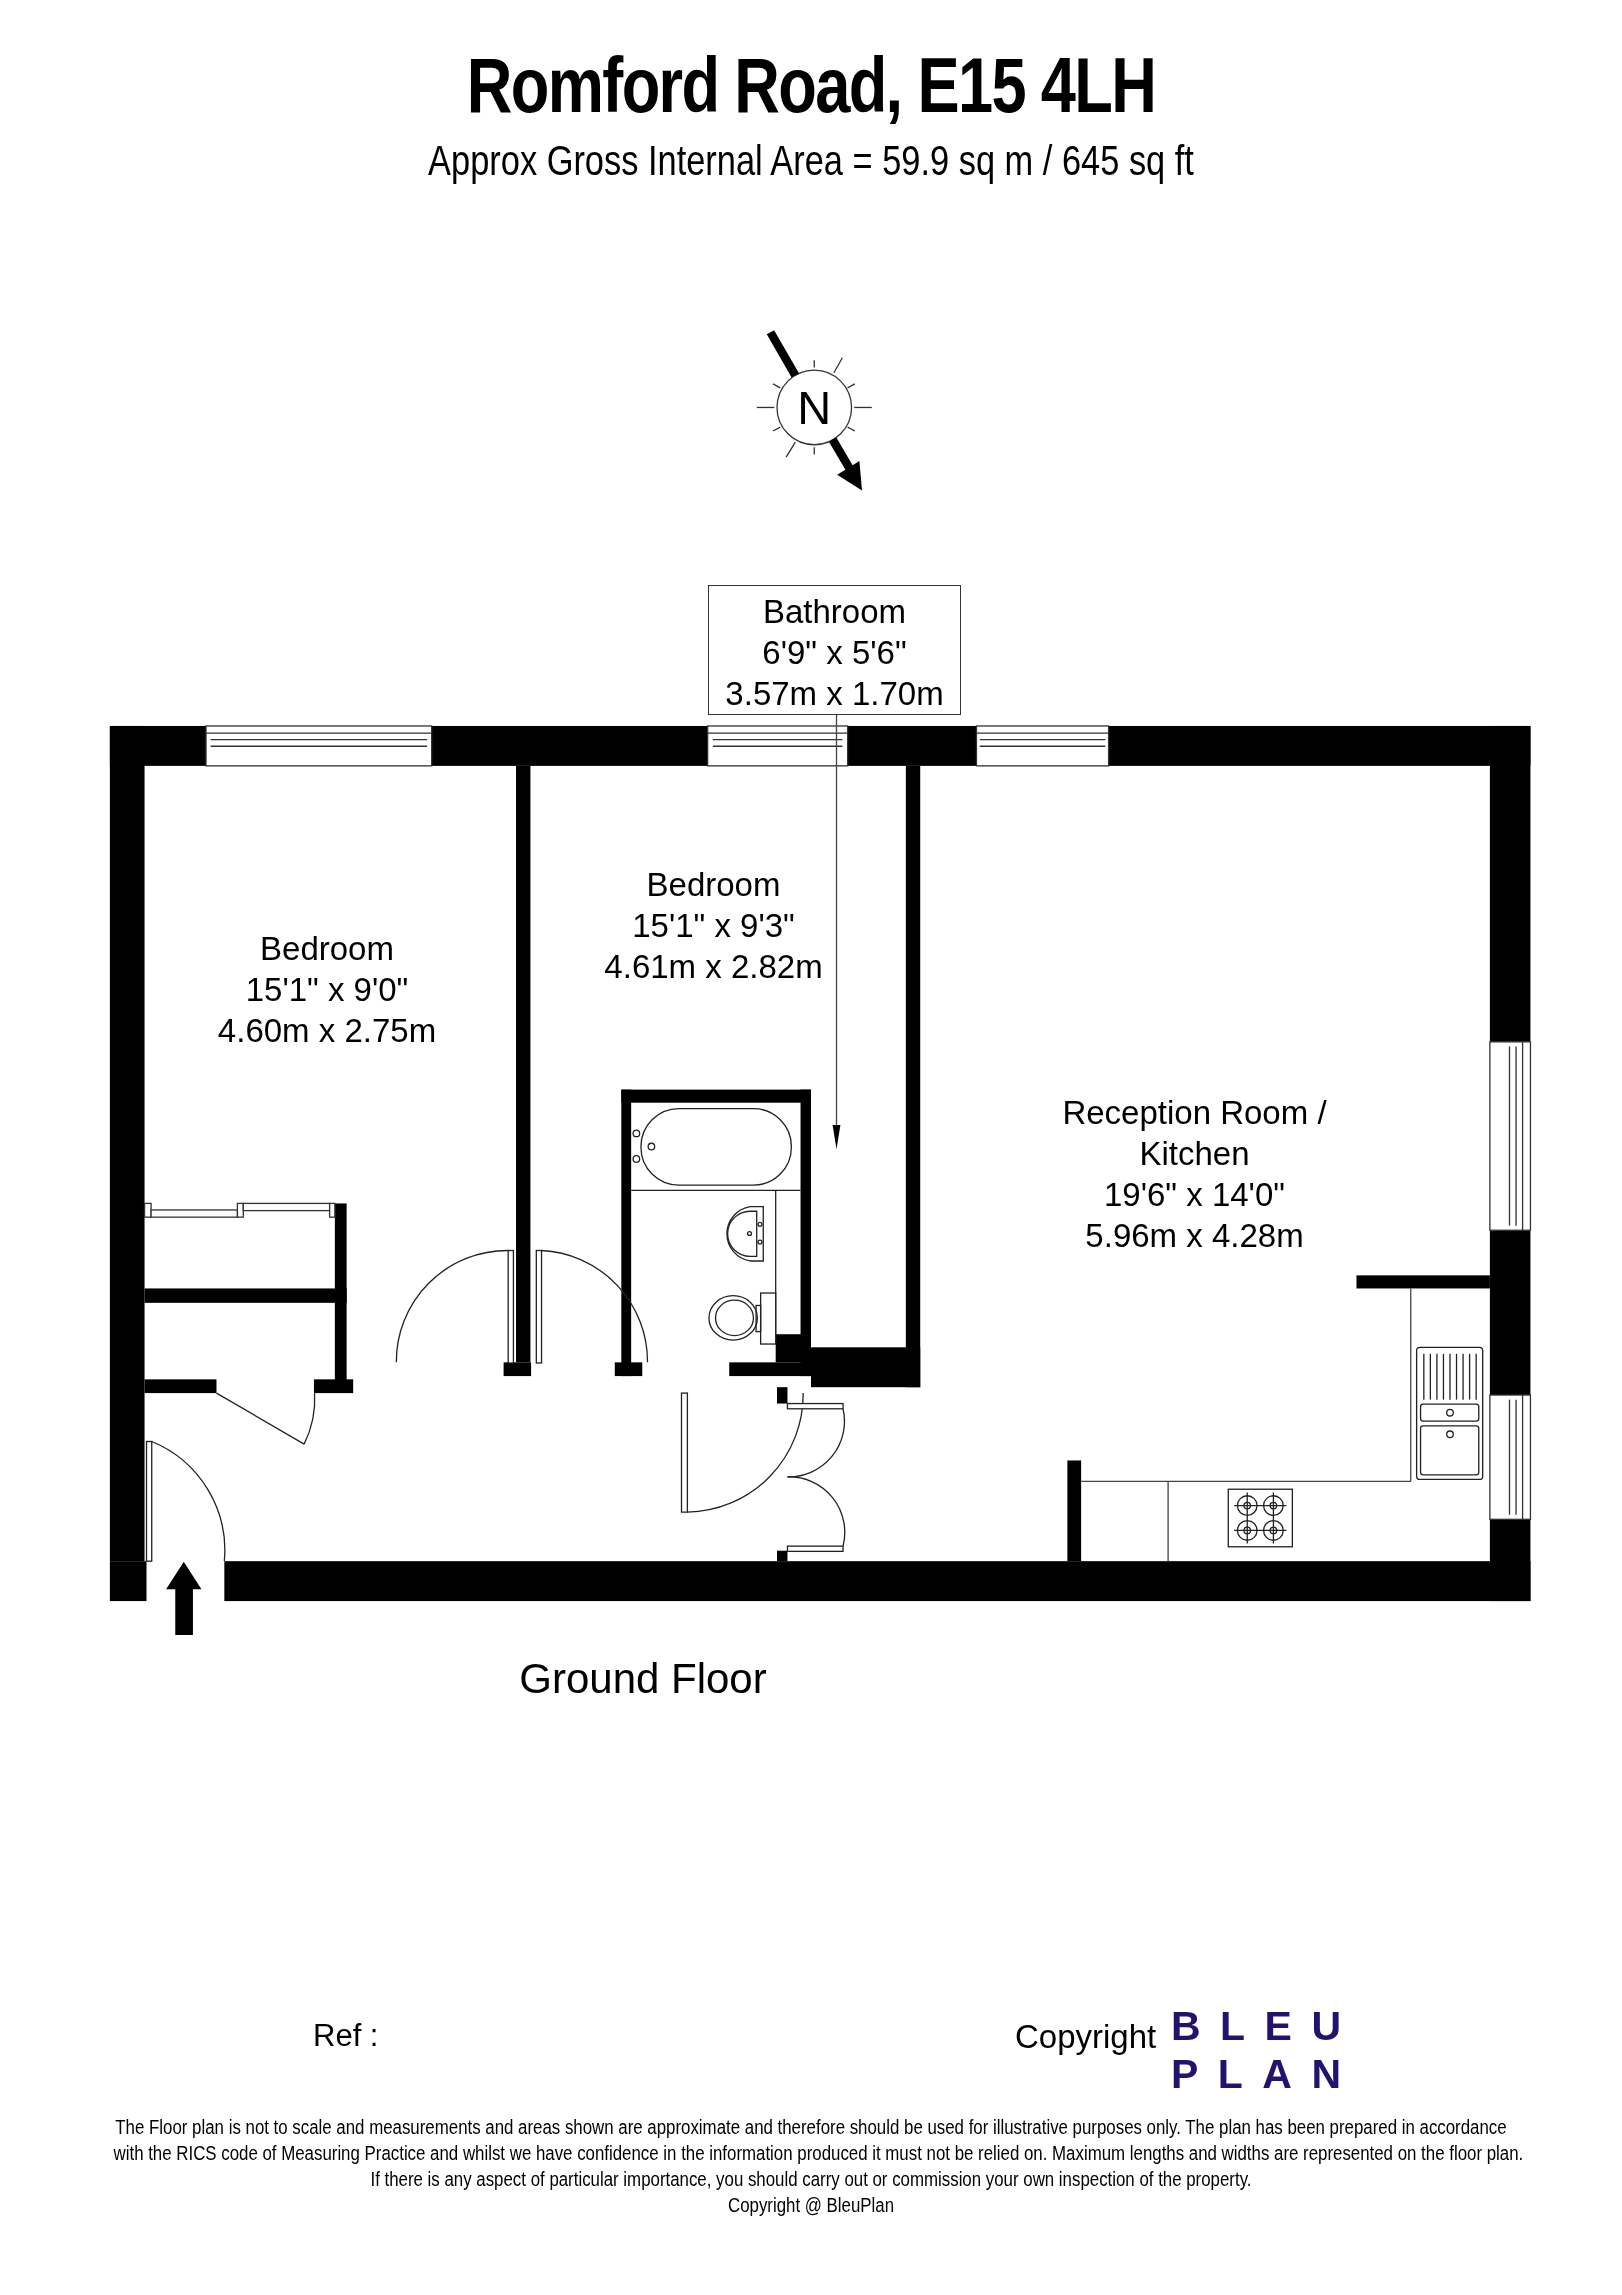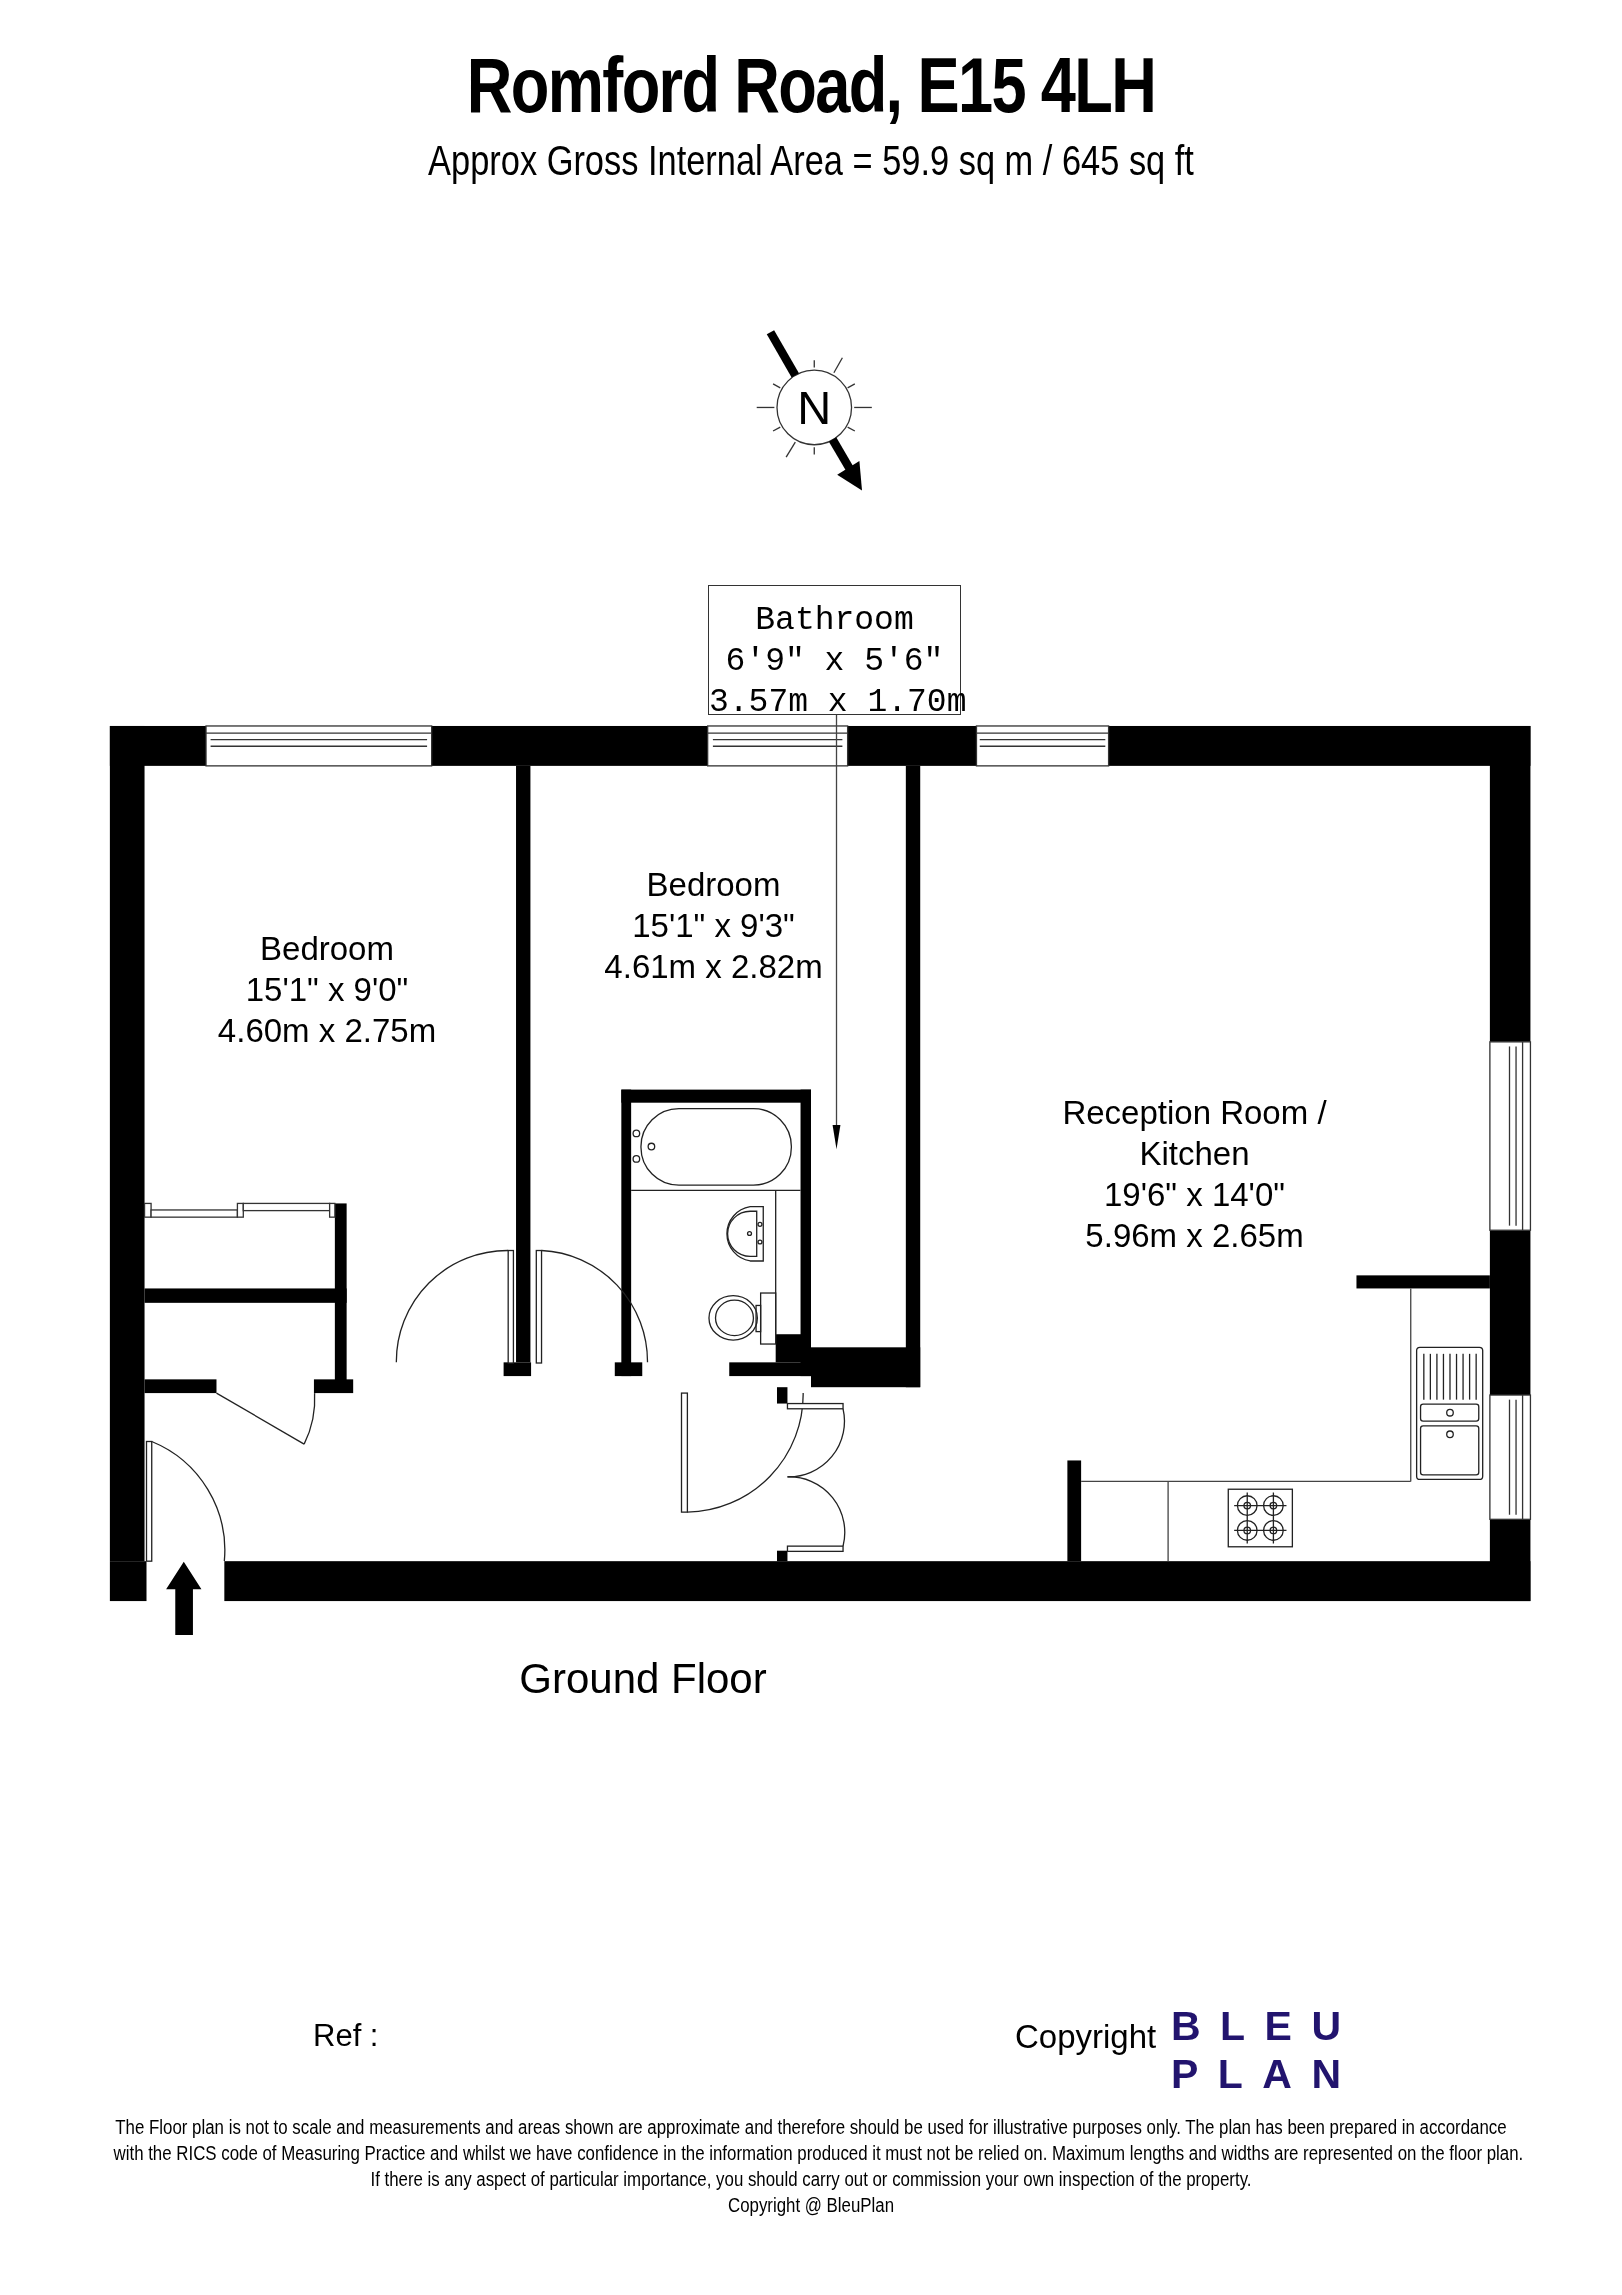--- a/index.html
+++ b/index.html
@@ -8,21 +8,21 @@
   .abs { position: absolute; }
   .title { left: 0; width: 1622px; top: 41px; text-align: center; font-size: 77px; font-weight: bold;
            letter-spacing: -2px; transform: scaleX(0.82); transform-origin: 811px 0; }
   .subtitle { left: 0; width: 1622px; top: 136px; text-align: center; font-size: 43px;
               transform: scaleX(0.80); transform-origin: 811px 0; }
   svg.plan { position: absolute; left: 0; top: 0; }
   .room-label { position: absolute; text-align: center; font-size: 33px; line-height: 41px; }
   .room-label span { display: block; white-space: nowrap; }
   .bath-box { position: absolute; left: 708px; top: 585px; width: 253px; height: 130px;
               border: 1.3px solid #333; background: #fff; text-align: center;
-              font-size: 33px; line-height: 41px; padding-top: 14px; box-sizing: border-box; font-family: Liberation Mono, monospace; }
+              font-size: 33px; line-height: 41px; padding-top: 5px; box-sizing: border-box; }
   .bath-box span { display: block; white-space: nowrap; }
   .floor-label { left: 0; width: 1286px; top: 1655px; text-align: center; font-size: 42px; }
   .ref { left: 313px; top: 2018px; font-size: 31px; }
   .copyright { left: 971px; top: 2018px; font-size: 33px; margin-left: 44px; }
   .logo { left: 1171px; top: 2002px; width: 170px; color: #22146e; font-weight: bold;
           font-size: 41px; line-height: 48px; }
   .logo span { display: flex; justify-content: space-between; }
   .disclaimer { left: 0; width: 1622px; top: 2114px; text-align: center; font-size: 19.6px;
                 line-height: 26px; transform: scaleX(0.86); transform-origin: 811px 0; }
   .disclaimer span { display: block; white-space: nowrap; }
@@ -234,21 +234,21 @@
 <div class="bath-box">
   <span>Bathroom</span>
   <span>6'9" x 5'6"</span>
   <span>3.57m x 1.70m</span>
 </div>
 
 <div class="room-label" style="left:1021px; top:1092px; width:347px;">
   <span>Reception Room /</span>
   <span>Kitchen</span>
   <span>19'6" x 14'0"</span>
-  <span>5.96m x 2.65m</span>
+  <span>5.96m x 4.28m</span>
 </div>
 
 <div class="abs floor-label">Ground Floor</div>
 
 <div class="abs ref">Ref  :</div>
 <div class="abs copyright">Copyright</div>
 
 <div class="abs logo">
   <span>
     <b>B</b>

